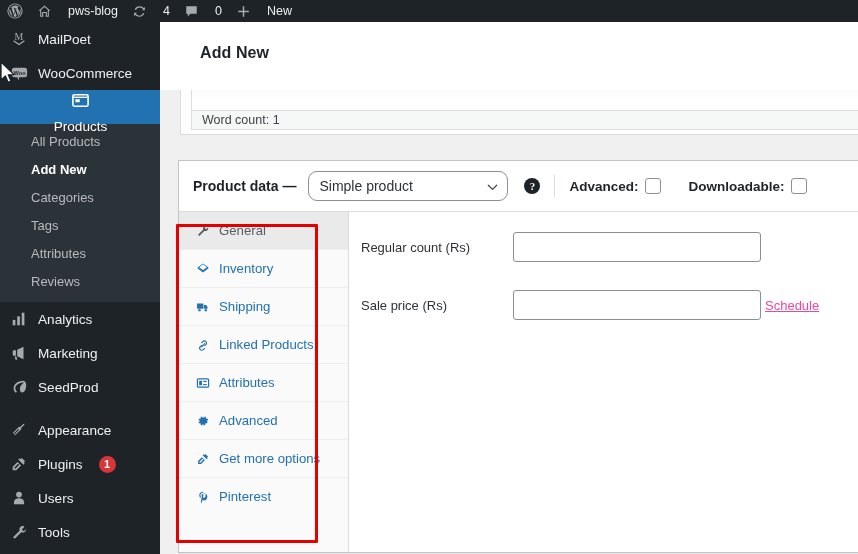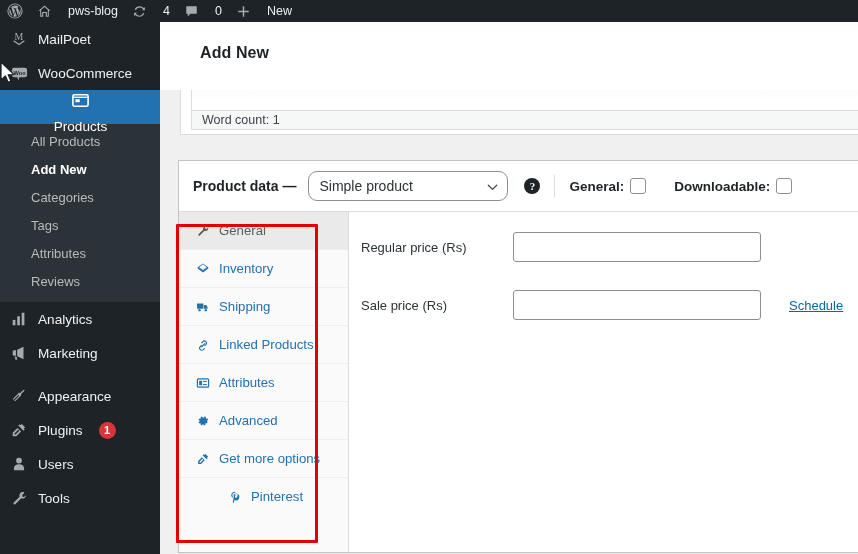--- a/index.html
+++ b/index.html
@@ -145,21 +145,21 @@
   }
   .cbox-field + .cbox-field { margin-left: 28px; }
 
   #pd-body { display: flex; min-height: 340px; }
   #pd-tabs {
     width: 170px; flex: 0 0 170px;
     background: #fafafa; border-right: 1px solid #dcdcde;
     padding: 0; margin: 0; list-style: none;
   }
   #pd-tabs li { border-bottom: 1px solid #eeeeee; }
-  #pd-tabs li:last-child { border-bottom: 0; margin-left: 32px; }
+  #pd-tabs li:last-child { border-bottom: 0; }
   #pd-tabs a {
     display: flex; align-items: center; gap: 9px;
     padding: 11px 12px 11px 16px;
     color: #2271b1; font-size: 13.2px; text-decoration: none; white-space: nowrap;
   }
   #pd-tabs li.active { background: #eaeaea; }
   #pd-tabs li.active a { color: #555d66; }
   .tab-ico { width: 15px; height: 15px; flex: 0 0 15px; display: flex; align-items: center; justify-content: center; }
 
   #pd-panel { flex: 1; padding: 14px 0 0 0; }
@@ -170,21 +170,21 @@
     width: 152px; flex: 0 0 152px;
     font-size: 13px; color: #2c3338;
   }
   .form-row input.f-input {
     width: 248px; height: 30px;
     border: 1px solid #8c8f94; border-radius: 3px;
     background: #fff; padding: 0 8px;
     font-family: "Liberation Sans", sans-serif; font-size: 13px; color: #2c3338;
   }
   .form-row .f-link {
-    margin-left: 28px; color: #0369a1; font-size: 13px; text-decoration: underline; text-align: right;
+    margin-left: 4px; color: #ec4899; font-size: 13px; text-decoration: underline; text-align: right;
   }
   .row-gap { height: 16px; }
 
   
   #annotation {
     position: absolute; left: 176px; top: 224px;
     width: 142px; height: 319px;
     border: 3px solid #e50000; border-radius: 1px;
     z-index: 60; pointer-events: none;
   }
@@ -300,20 +300,28 @@
 
     <div class="menu-top">
       <span class="mi">
         <svg width="18" height="18" viewBox="0 0 20 20">
             <path fill="#a7aaad" d="M15 3v14l-7-3.4V6.4L15 3zM6.6 7H4.4A1.4 1.4 0 0 0 3 8.4v3.2A1.4 1.4 0 0 0 4.4 13h2.2V7zm-1.4 7 .9 3.4h2L7.2 14H5.2z"></path>
           </svg>
       </span>
       <span>Marketing</span>
     </div>
 
+    <div class="menu-top">
+      <span class="mi">
+        <svg width="18" height="18" viewBox="0 0 20 20">
+            <path fill="#a7aaad" d="M15.5 3C9 3 4 6.4 4 11.4c0 2.2 1 4 2.6 5.1l1.2-1.5C6.7 14.2 6 13 6 11.4 6 7.8 10 5 15.5 5c-3 2-4.5 4.6-4.5 7.5 0 2 1 3.5 2.5 3.5 2.5 0 4.5-3.4 4.5-8 0-2-.5-3.6-2.5-5z"></path>
+          </svg>
+      </span>
+      <span>SeedProd</span>
+    </div>
 
     <div class="menu-sep"></div>
 
     <div class="menu-top">
       <span class="mi">
         <svg width="18" height="18" viewBox="0 0 20 20">
             <path fill="#a7aaad" d="M16.6 3.4c-.7-.7-1.6-.5-2.2.1L11 7l-.8-.8-7 7.1 2.5 2.5 7.1-7-.8-.8 3.5-3.4c.6-.6.8-1.5.1-2.2zM5.2 14.8l-.9-.9 5-5 .9.9-5 5z"></path>
           </svg>
       </span>
       <span>Appearance</span>
@@ -375,21 +383,21 @@
             <svg width="13" height="13" viewBox="0 0 20 20">
                 <path d="M3.5 6.5 10 13l6.5-6.5" fill="none" stroke="#3c434a" stroke-width="1.8" stroke-linecap="round" stroke-linejoin="round"></path>
               </svg>
           </span>
         </span>
 
         <span class="help-tip">?</span>
         <span class="vbar"></span>
 
         <span class="cbox-field">
-          <span class="lbl">General:</span>
+          <span class="lbl">Advanced:</span>
           <span class="cbox"></span>
         </span>
 
         <span class="cbox-field">
           <span class="lbl">Downloadable:</span>
           <span class="cbox"></span>
         </span>
       </div>
 
       <div id="pd-body">
@@ -479,21 +487,21 @@
                     <path fill="#2271b1" d="M10.3 2.6c-3.4 0-5.6 2.2-5.6 4.9 0 1.3.7 2.9 1.9 3.4.2.1.3 0 .3-.1l.2-.8c0-.1 0-.2-.1-.3a2.9 2.9 0 0 1-.7-1.9 3.8 3.8 0 0 1 4-3.8c2.2 0 3.4 1.3 3.4 3 0 2.3-1 4.2-2.5 4.2-.8 0-1.4-.7-1.2-1.5.2-1 .7-2.1.7-2.8 0-.6-.4-1.2-1.1-1.2-.9 0-1.6.9-1.6 2.1 0 .8.3 1.3.3 1.3L7.1 16c-.3 1.2-.1 2.7 0 2.9 0 .1.2.1.2 0 .1-.1 1.2-1.4 1.5-2.7l.6-2.2c.3.6 1.2 1.1 2.1 1.1 2.8 0 4.7-2.5 4.7-5.9 0-2.5-2.1-4.6-5.9-4.6z"></path>
                   </svg>
               </span>
               <span>Pinterest</span>
             </a>
           </li>
         </ul>
 
         <div id="pd-panel">
           <div class="form-row">
-            <label class="f-label">Regular price (Rs)</label>
+            <label class="f-label">Regular count (Rs)</label>
             <input class="f-input" type="text" placeholder="" style="">
           </div>
           <div class="row-gap"></div>
           <div class="form-row">
             <label class="f-label">Sale price (Rs)</label>
             <input class="f-input" type="text" placeholder="" style="">
             <a class="f-link">Schedule</a>
           </div>
         </div>
 

